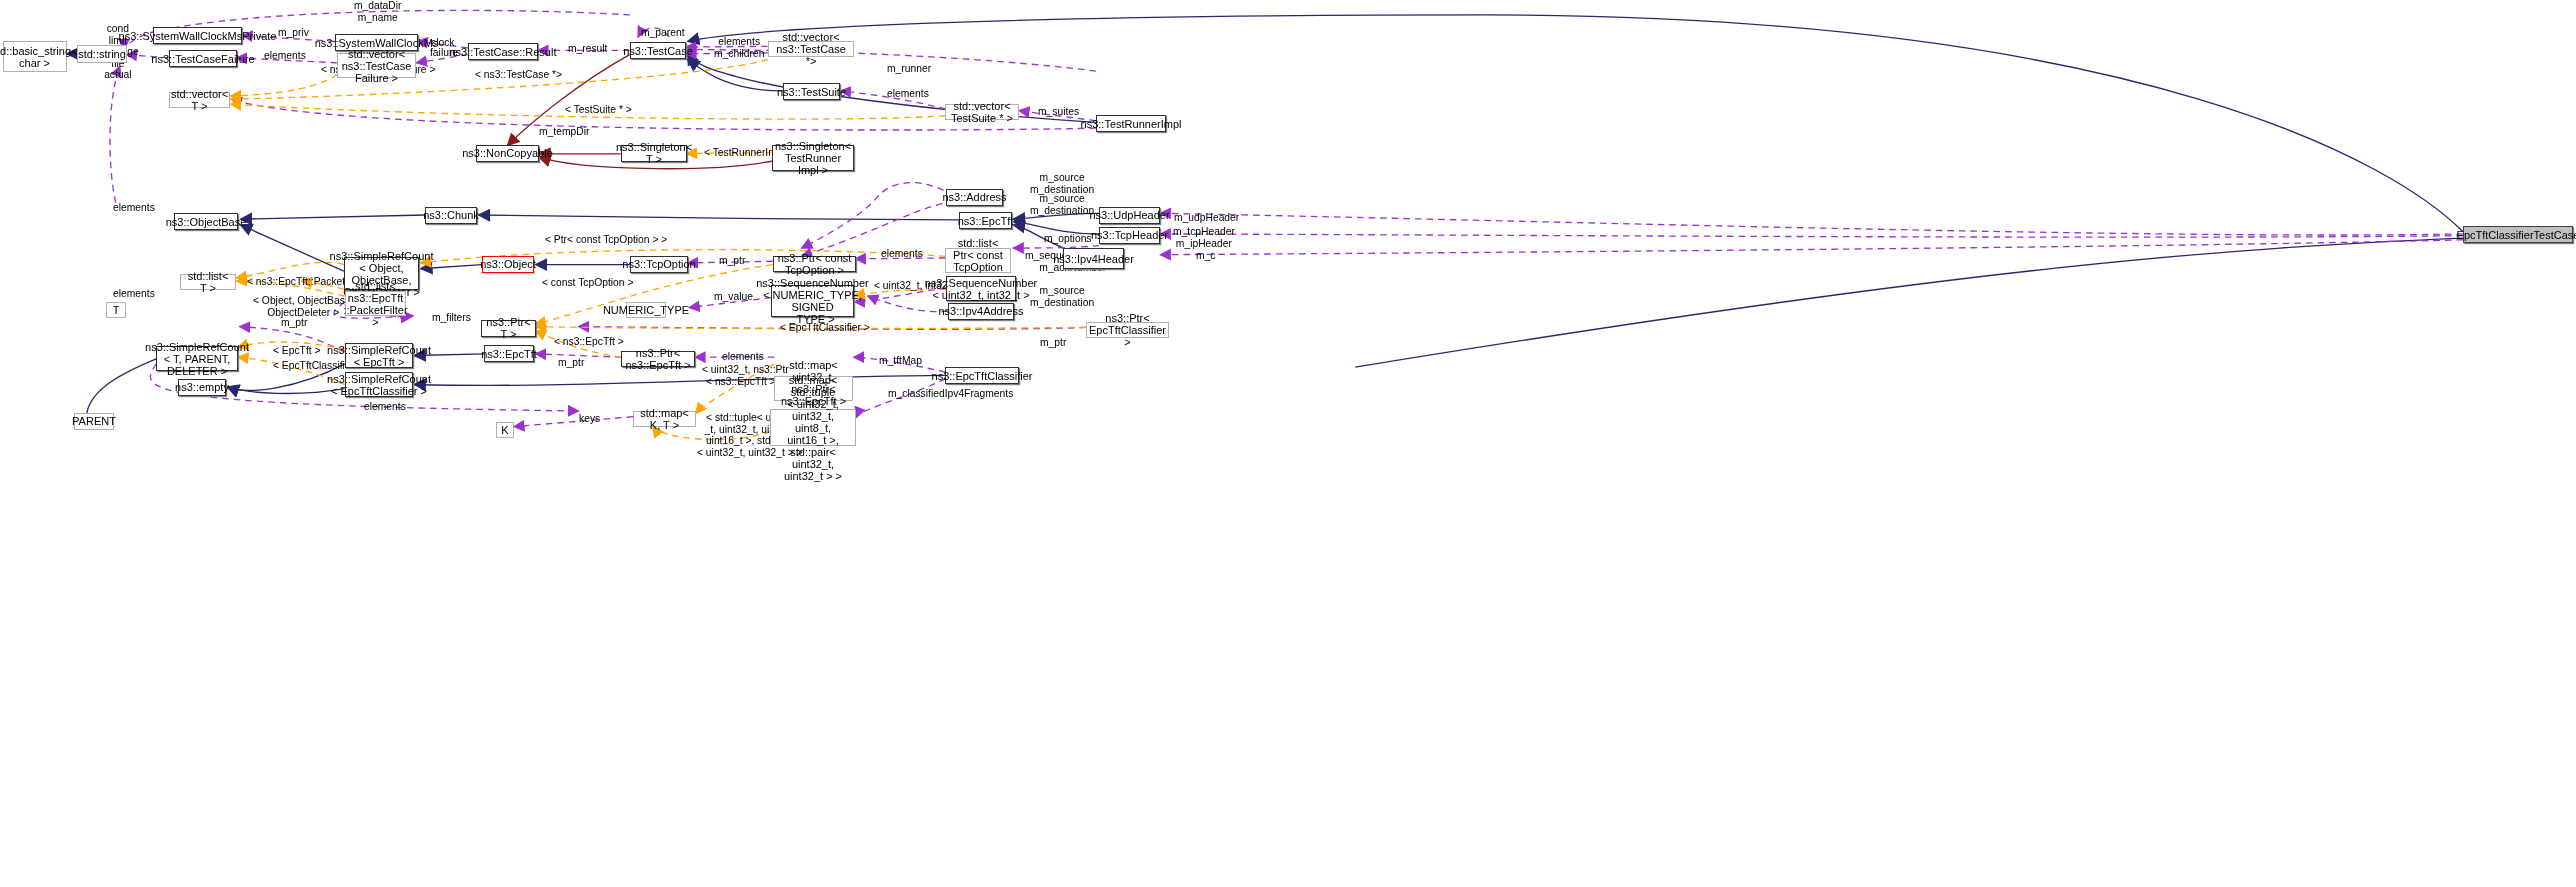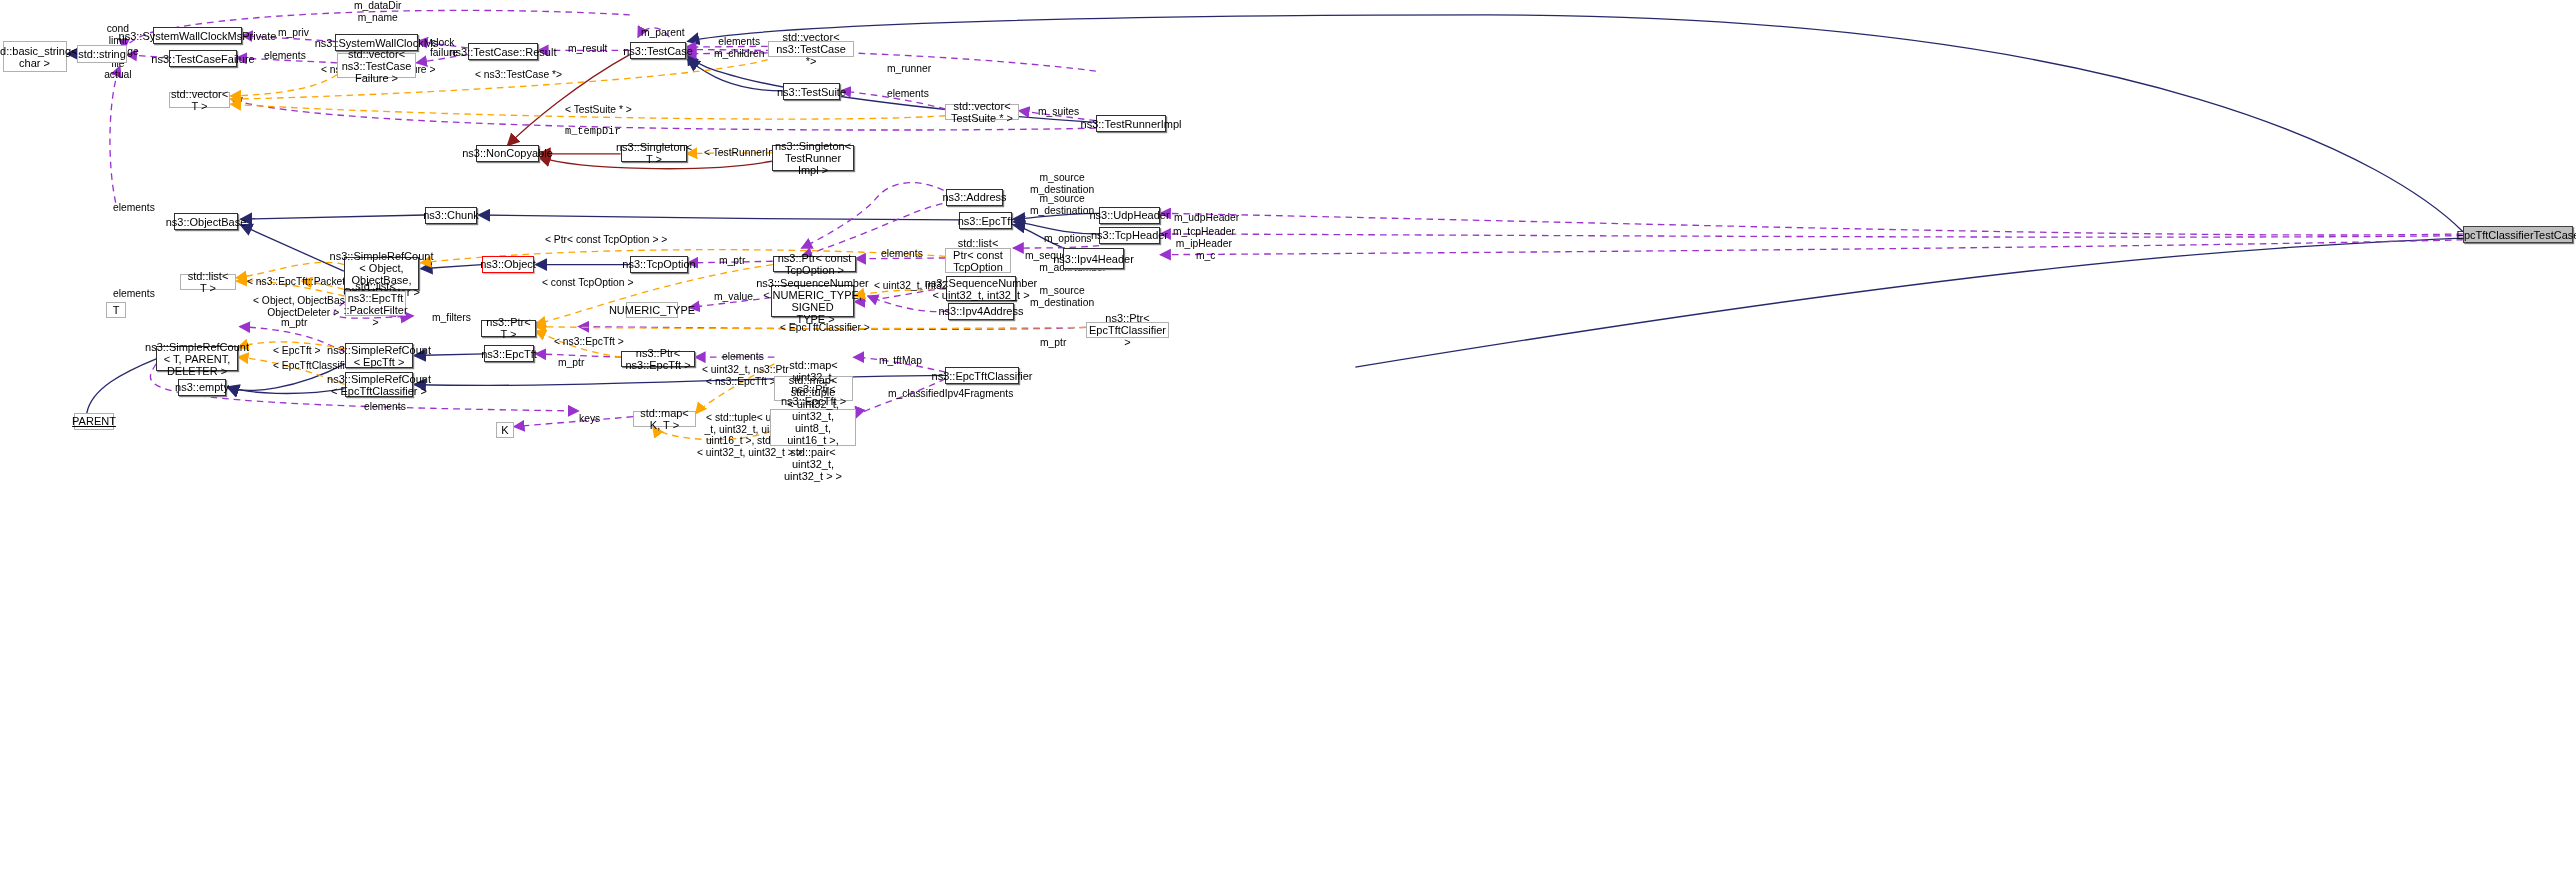--- a/index.html
+++ b/index.html
@@ -212,38 +212,38 @@
       <div class="node tmpl" style="left: 945px; top: 248px; width: 66px; height: 25px;">std::list&lt; Ptr&lt; const
 TcpOption &gt; &gt;</div>
       <div class="node tmpl" style="left: 180px; top: 274px; width: 56px; height: 15.7px;">std::list&lt; T &gt;</div>
       <div class="node tmpl" style="left: 345px; top: 291px; width: 61px; height: 25px;">std::list&lt; ns3::EpcTft
 ::PacketFilter &gt;</div>
       <div class="node cls" style="left: 771px; top: 285px; width: 83px; height: 32px;">ns3::SequenceNumber
 &lt; NUMERIC_TYPE, SIGNED
 _TYPE &gt;</div>
       <div class="node cls" style="left: 946px; top: 276px; width: 70px; height: 25px;">ns3::SequenceNumber
 &lt; uint32_t, int32_t &gt;</div>
-      <div class="node tmpl" style="left: 626px; top: 302px; width: 52px; height: 15.7px;">NUMERIC_TYPE</div>
+      <div class="node tmpl" style="left: 626px; top: 302px; width: 40px; height: 15.7px;">NUMERIC_TYPE</div>
       <div class="node cls" style="left: 948px; top: 303px; width: 66px; height: 16.5px;">ns3::Ipv4Address</div>
       <div class="node tmpl" style="left: 106px; top: 302px; width: 20px; height: 15.7px;">T</div>
       <div class="node cls" style="left: 481px; top: 320px; width: 55px; height: 16.5px;">ns3::Ptr&lt; T &gt;</div>
       <div class="node tmpl" style="left: 1086px; top: 322px; width: 83px; height: 15.7px;">ns3::Ptr&lt; EpcTftClassifier &gt;</div>
       <div class="node cls" style="left: 156px; top: 346px; width: 82px; height: 25px;">ns3::SimpleRefCount
 &lt; T, PARENT, DELETER &gt;</div>
       <div class="node cls" style="left: 345px; top: 343px; width: 68px; height: 25px;">ns3::SimpleRefCount
 &lt; EpcTft &gt;</div>
       <div class="node cls" style="left: 484px; top: 345px; width: 50px; height: 17.4px;">ns3::EpcTft</div>
       <div class="node cls" style="left: 621px; top: 351px; width: 74px; height: 15.7px;">ns3::Ptr&lt; ns3::EpcTft &gt;</div>
       <div class="node tmpl" style="left: 774px; top: 348px; width: 79px; height: 25px; margin-top: 28px;">std::map&lt; uint32_t,
 ns3::Ptr&lt; ns3::EpcTft &gt; &gt;</div>
       <div class="node cls" style="left: 345px; top: 372px; width: 68px; height: 25px;">ns3::SimpleRefCount
 &lt; EpcTftClassifier &gt;</div>
       <div class="node cls" style="left: 178px; top: 379px; width: 48px; height: 16.5px;">ns3::empty</div>
       <div class="node cls" style="left: 945px; top: 367px; width: 74px; height: 17.4px;">ns3::EpcTftClassifier</div>
-      <div class="node tmpl" style="left: 74px; top: 413px; width: 40px; height: 16.5px; text-decoration: underline;">PARENT</div>
+      <div class="node tmpl" style="left: 74px; top: 413px; width: 40px; height: 16.5px;">PARENT</div>
       <div class="node tmpl" style="left: 633px; top: 411px; width: 63px; height: 15.7px;">std::map&lt; K, T &gt;</div>
       <div class="node tmpl" style="left: 496px; top: 422px; width: 18px; height: 15.7px;">K</div>
       <div class="node tmpl" style="left: 770px; top: 409px; width: 86px; height: 37px;">std::map&lt; std::tuple
 &lt; uint32_t, uint32_t,
 uint8_t, uint16_t &gt;,
 std::pair&lt; uint32_t, uint32_t &gt; &gt;</div>
       <div class="node focus" style="left: 2463px; top: 226px; width: 110px; height: 17.4px;">EpcTftClassifierTestCase</div>
     </div>
   <div id="labels-layer">
       <div class="edge-label" style="left: 354px; top: 0px;">m_dataDir
@@ -260,21 +260,21 @@
       <div class="edge-label" style="left: 568px; top: 43px;">m_result</div>
       <div class="edge-label" style="left: 641px; top: 27px;">m_parent</div>
       <div class="edge-label" style="left: 714px; top: 36px;">elements
 m_children</div>
       <div class="edge-label" style="left: 321px; top: 64px;">&lt; ns3::TestCaseFailure &gt;</div>
       <div class="edge-label" style="left: 475px; top: 69px;">&lt; ns3::TestCase *&gt;</div>
       <div class="edge-label" style="left: 887px; top: 63px;">m_runner</div>
       <div class="edge-label" style="left: 887px; top: 88px;">elements</div>
       <div class="edge-label" style="left: 565px; top: 104px;">&lt; TestSuite * &gt;</div>
       <div class="edge-label" style="left: 1038px; top: 106px;">m_suites</div>
-      <div class="edge-label" style="left: 565px; top: 126px; font-family: Liberation Mono, monospace;">m_tempDir</div>
+      <div class="edge-label" style="left: 539px; top: 126px;">m_tempDir</div>
       <div class="edge-label" style="left: 704px; top: 147px;">&lt; TestRunnerImpl &gt;</div>
       <div class="edge-label" style="left: 1030px; top: 172px;">m_source
 m_destination</div>
       <div class="edge-label" style="left: 113px; top: 202px;">elements</div>
       <div class="edge-label" style="left: 1030px; top: 193px;">m_source
 m_destination</div>
       <div class="edge-label" style="left: 1174px; top: 212px;">m_udpHeader</div>
       <div class="edge-label" style="left: 545px; top: 234px;">&lt; Ptr&lt; const TcpOption &gt; &gt;</div>
       <div class="edge-label" style="left: 1173px; top: 226px;">m_tcpHeader
 m_ipHeader</div>

